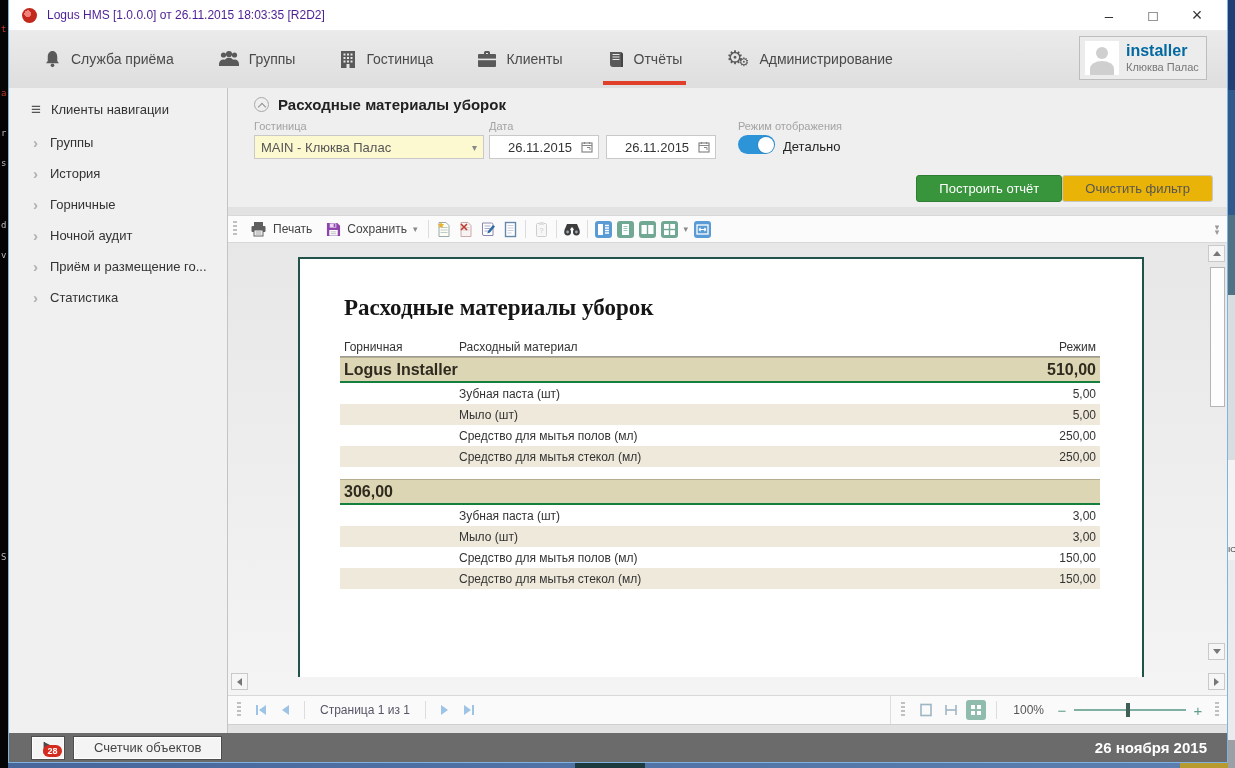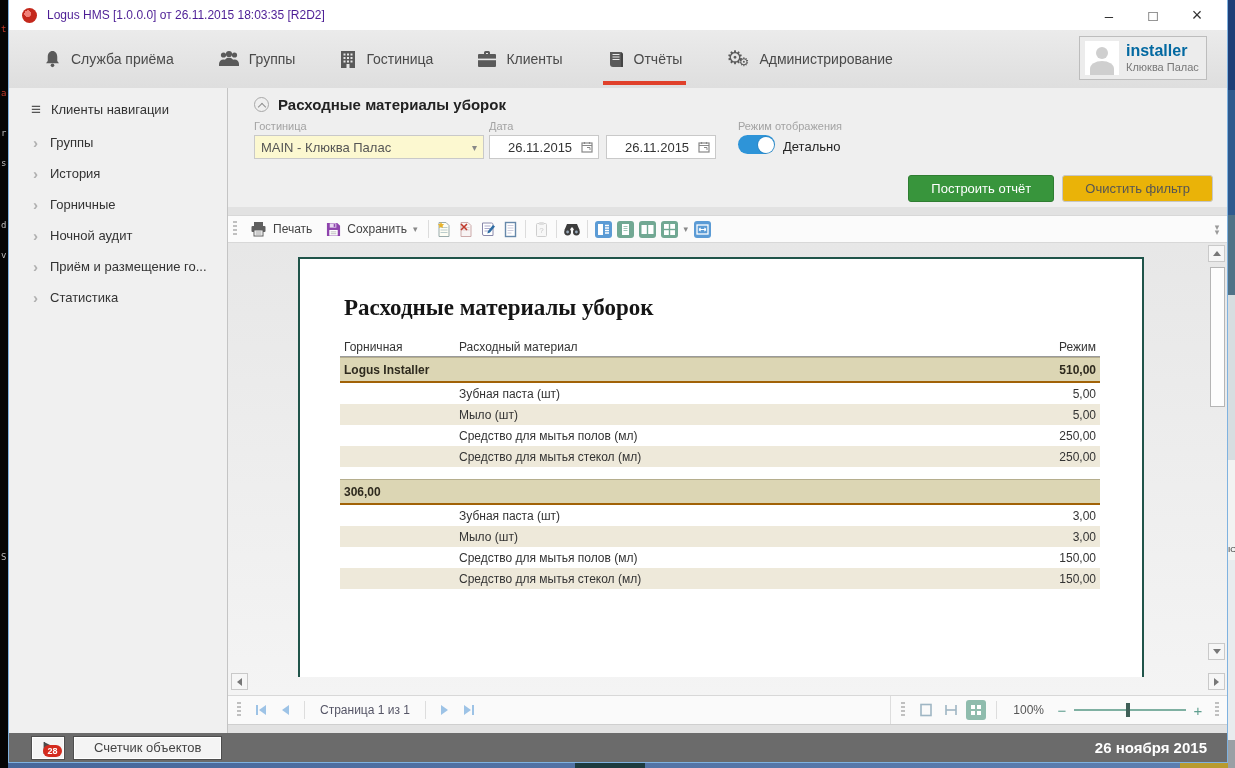--- a/index.html
+++ b/index.html
@@ -67,21 +67,21 @@
   .f-select{width:230px;height:24px;background:#fcf8d0;border:1px solid #c9c9c9;box-sizing:border-box;display:flex;align-items:center;font-size:13px;color:#555;padding-left:6px;position:relative;}
   .f-select .caret{position:absolute;right:6px;color:#888;font-size:10px;}
   .date-pair{display:flex;gap:7px;}
   .date-box{width:110px;height:24px;background:#fff;border:1px solid #c9c9c9;box-sizing:border-box;display:flex;align-items:center;position:relative;}
   .date-box input{border:none;outline:none;width:78px;font-size:13px;color:#333;padding-left:18px;background:transparent;font-family:inherit;}
   .cal-btn{position:absolute;right:2px;top:2px;width:18px;height:18px;display:flex;align-items:center;justify-content:center;}
   .toggle-row{display:flex;align-items:flex-end;gap:8px;}
   .toggle{width:37px;height:19px;border-radius:10px;background:#2e94d8;position:relative;}
   .toggle::after{content:"";position:absolute;right:1.5px;top:1.5px;width:16px;height:16px;border-radius:50%;background:#fff;box-shadow:0 0 0 1px rgba(0,0,0,.08);}
   .toggle-label{font-size:13px;color:#222;}
-  .f-buttons{position:absolute;right:14px;top:87px;display:flex;gap:8px;}
+  .f-buttons{position:absolute;right:14px;top:87px;display:flex;}
   .btn{height:27px;border-radius:3px;font-size:13px;display:flex;align-items:center;justify-content:center;padding:0 22px;box-sizing:border-box;cursor:default;}
   .btn-green{background:#38953c;border:1px solid #2f7d32;color:#fff;}
   .btn-white{background:#eab308;border:1px solid #c6c6c6;color:#555;}
   
   .toolbar{position:absolute;left:0;top:127px;right:0;height:28px;background:#fbfbfb;border-top:1px solid #d8d8d8;border-bottom:1px solid #d8d8d8;display:flex;align-items:center;box-sizing:border-box;}
   .grip{width:4px;height:16px;margin:0 6px 0 5px;background:repeating-linear-gradient(#c0c0c0 0 2px,transparent 2px 4px);flex:0 0 auto;}
   .tb-btn{display:flex;align-items:center;gap:6px;padding:0 7px;height:24px;font-size:12px;color:#444;cursor:default;}
   .tb-sep{width:1px;height:18px;background:#dcdcdc;margin:0 4px;}
   .tb-ico{width:22px;height:24px;display:flex;align-items:center;justify-content:center;cursor:default;}
   .view-sq{width:17px;height:17px;border-radius:3px;position:relative;}
@@ -89,21 +89,21 @@
   
   .preview{position:absolute;left:0;top:155px;right:0;height:452px;background:linear-gradient(#e7e7e7,#f4f4f4);overflow:hidden;}
   .page{position:absolute;left:70px;top:14px;width:842px;height:418px;background:#fff;border:2px solid #20544a;border-bottom:none;}
   .r-title{margin:36px 0 0 44px;font-family:"Liberation Serif",serif;font-weight:bold;font-size:23px;color:#151515;}
   .r-sub{margin:9px 0 0 44px;font-size:12px;font-style:italic;color:#222;}
   .rtable{margin:16px 0 0 40px;width:760px;font-size:12px;color:#333;}
   .rt-head{display:flex;height:20px;align-items:center;border-bottom:1px solid #9a9a9a;padding:0 4px;box-sizing:border-box;}
   .rt-head .c1{width:115px;}
   .rt-head .c2{flex:1;}
   .rt-head .c3{text-align:right;}
-  .rt-group{display:flex;height:26px;align-items:center;background:#dcd6b4;border-top:1px solid #b5ae8e;border-bottom:2px solid #a16207;padding:0 4px;box-sizing:border-box;font-size:12px;font-weight:bold;color:#2e2a1e;}
+  .rt-group{display:flex;height:26px;align-items:center;background:#dcd6b4;border-top:1px solid #b5ae8e;border-bottom:2px solid #15803d;padding:0 4px;box-sizing:border-box;font-size:16px;font-weight:bold;color:#2e2a1e;}
   .rt-group .gname{flex:1;}
   .rt-row{display:flex;height:21px;align-items:center;padding:0 4px 0 119px;box-sizing:border-box;justify-content:flex-end;}
   .rt-row .mat{flex:1;}
   .rt-row.alt{background:#eee9da;}
   .rt-gap{height:12px;}
   
   .sc-btn{position:absolute;width:17px;height:17px;background:#f6f6f6;border:1px solid #c9c9c9;box-sizing:border-box;display:flex;align-items:center;justify-content:center;}
   .tri{width:0;height:0;border-style:solid;}
   .tri.up{border-width:0 4px 5px 4px;border-color:transparent transparent #777 transparent;}
   .tri.down{border-width:5px 4px 0 4px;border-color:#777 transparent transparent transparent;}

